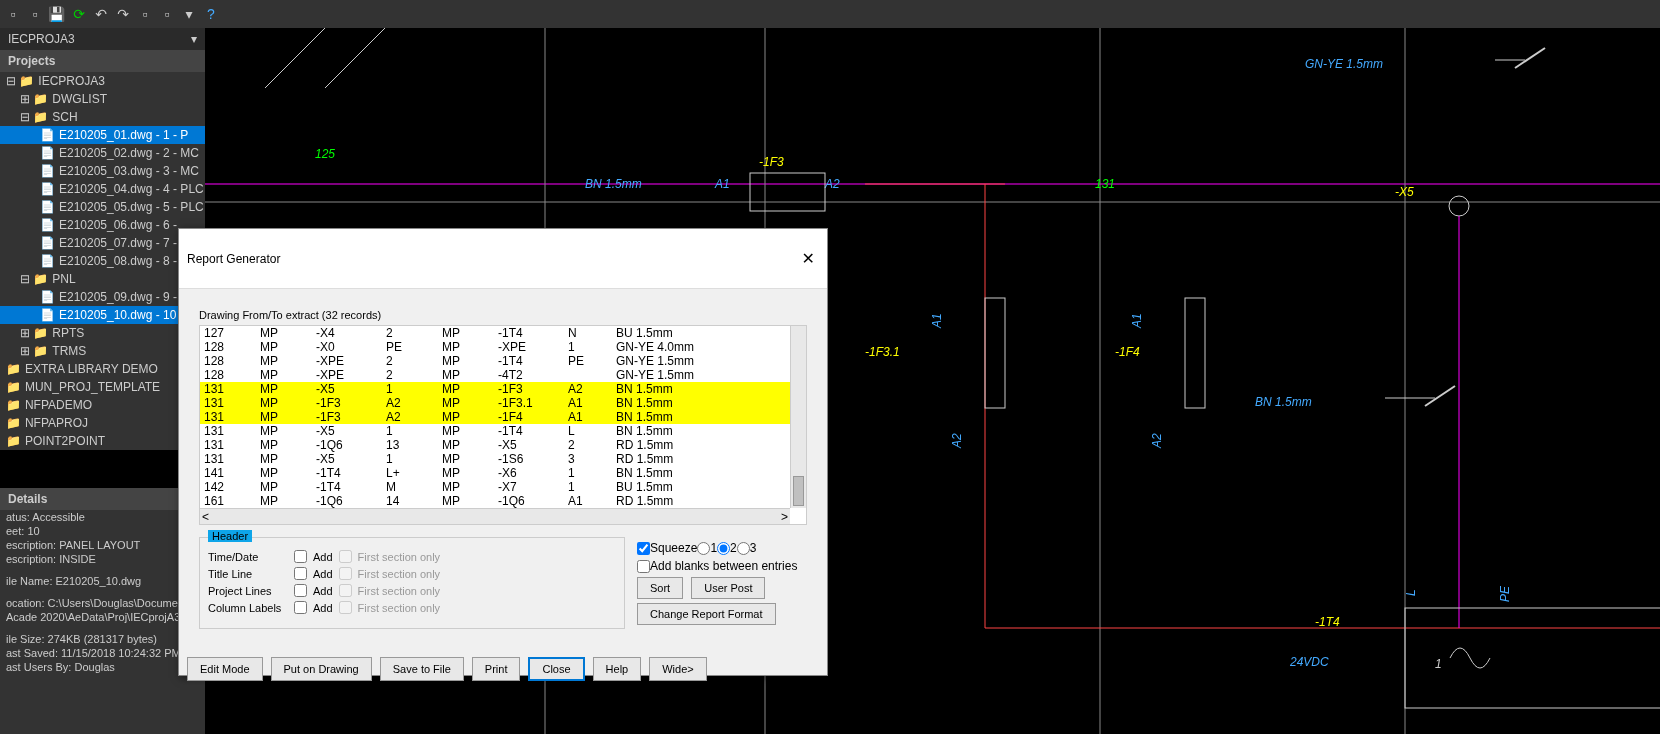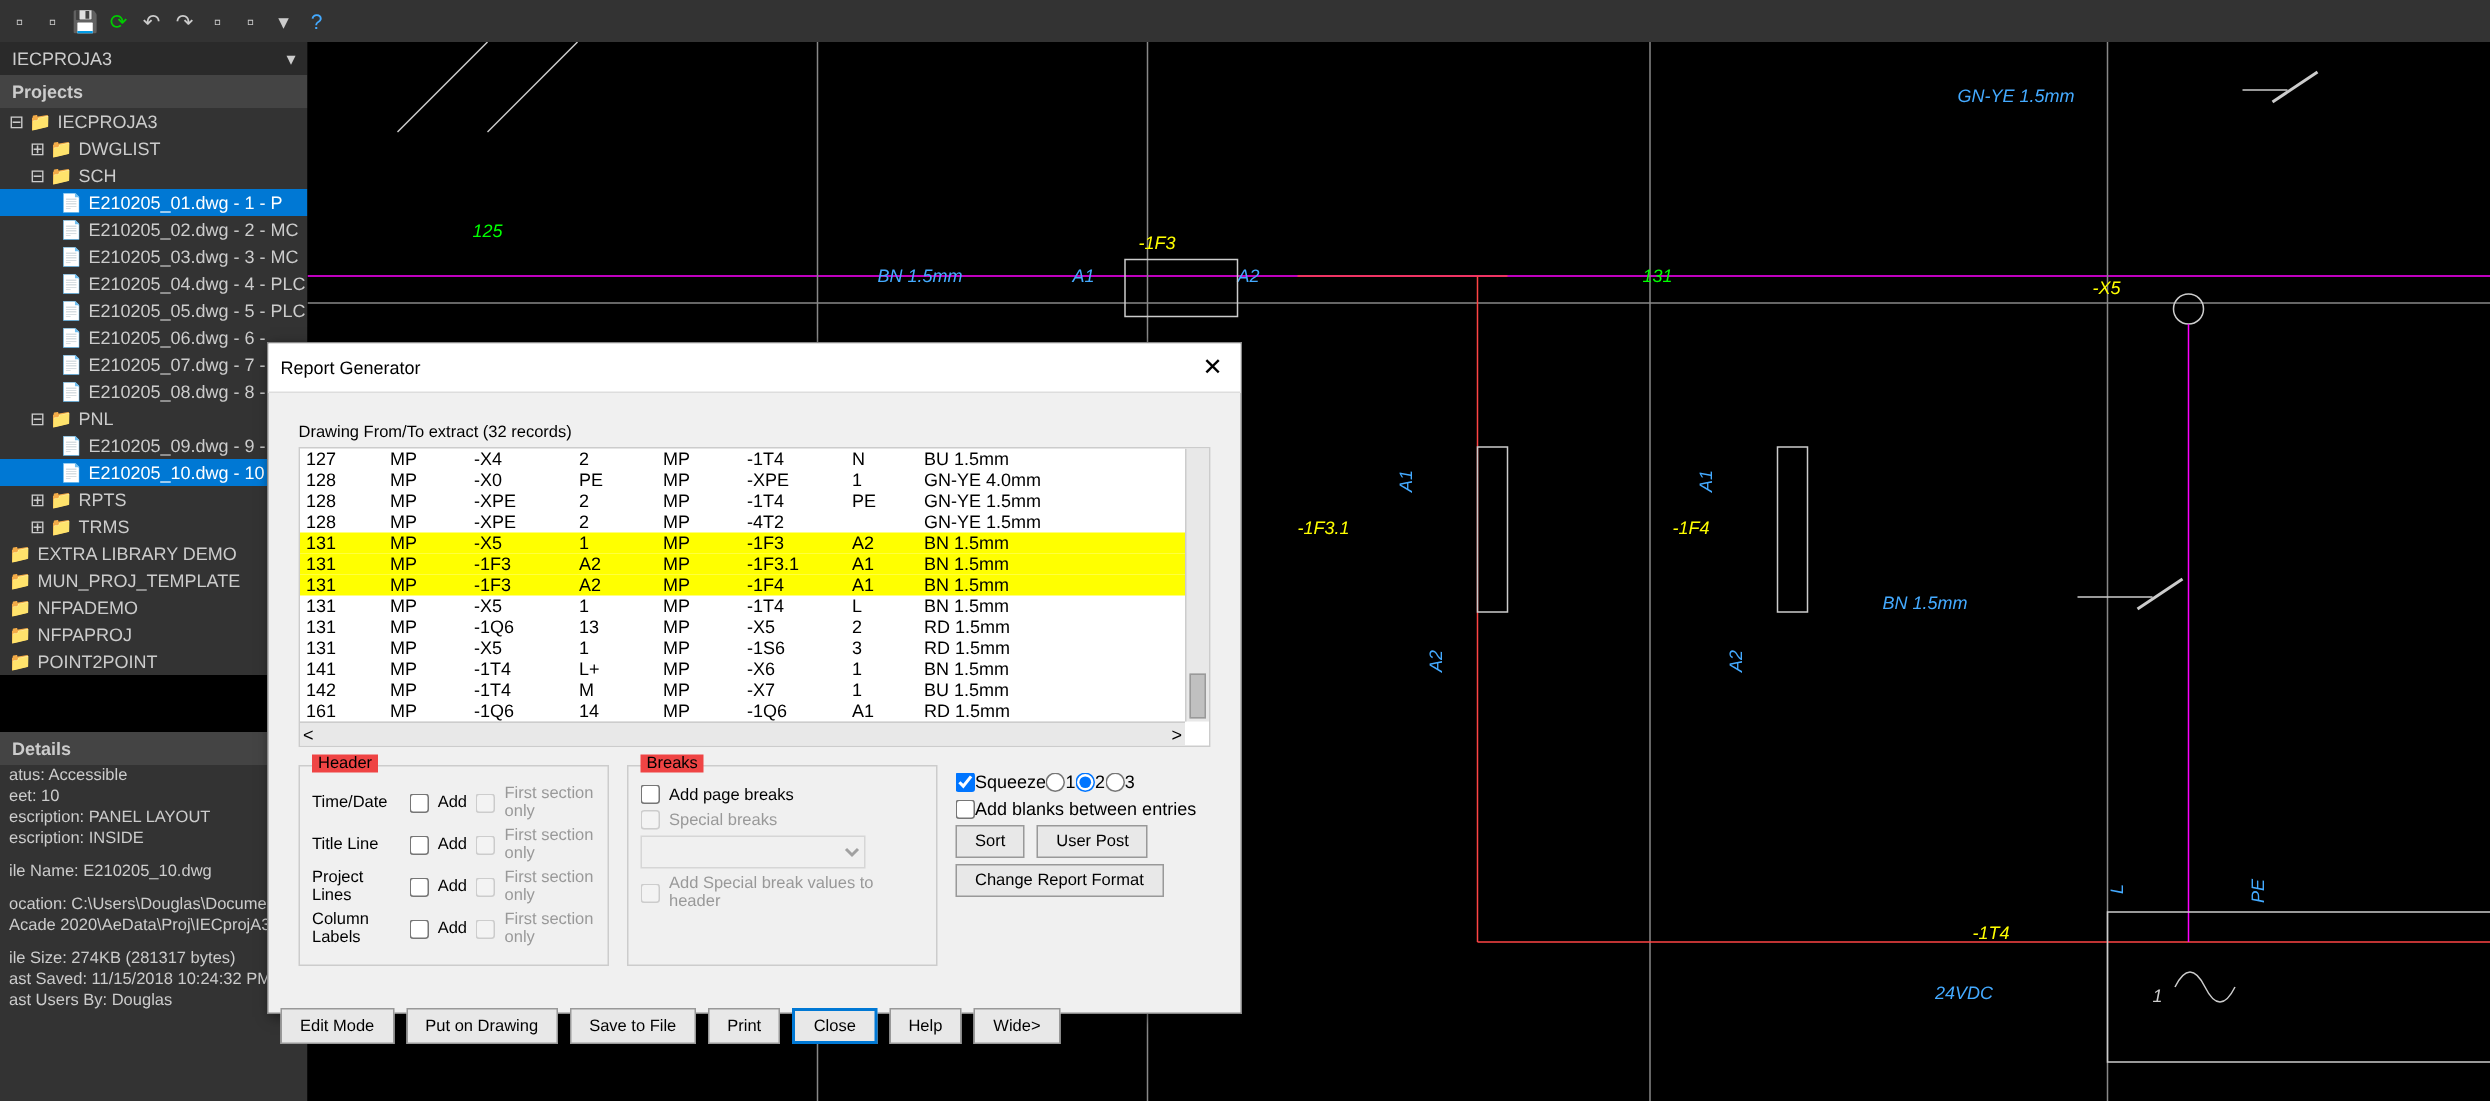--- a/index.html
+++ b/index.html
@@ -10,35 +10,35 @@
 .panel-title{background:#444;color:#ccc;padding:4px 8px;font-weight:bold}
 .tree{background:#333;color:#ccc;width:205px;overflow:hidden}
 .tree-item{padding:2px 4px;display:flex;align-items:center;gap:4px;white-space:nowrap}
 .tree-item.sel{background:#0078d4;color:#fff}
 .details{background:#333;color:#ccc;width:205px}
 .details-row{padding:1px 6px;font-size:11px;white-space:nowrap}
 .side-tab{position:absolute;left:207px;writing-mode:vertical-rl;background:#444;color:#ccc;padding:8px 2px;font-size:11px}
 .canvas{position:absolute;left:205px;right:0;top:28px;bottom:0;background:#000}
 .canvas text,.canvas .txt{font-family:'ISOCPEUR','Segoe UI',sans-serif;font-style:italic}
 .dialog{position:absolute;left:178px;top:228px;width:650px;height:448px;background:#f0f0f0;border:1px solid #888;box-shadow:2px 2px 8px rgba(0,0,0,.5)}
-.dialog-title{background:#fff;padding:6px 8px;display:flex;justify-content:space-between;align-items:center;border-bottom:1px solid #ddd}
+.dialog-title{background:#fff;padding:20px 8px;display:flex;justify-content:space-between;align-items:center;border-bottom:1px solid #ddd}
 .dialog-close{cursor:pointer;font-size:16px;padding:0 4px}
 .dialog-body{padding:20px}
 .grid{font-family:Consolas,monospace;font-size:12px;background:#fff;border:1px solid #ccc;height:200px;overflow:auto;position:relative}
 .grid-header{font-weight:bold;display:flex;padding:2px 4px}
 .grid-row{display:flex;padding:0 4px}
 .grid-row.hl{background:#ffff00}
 .grid-row span,.grid-header span{white-space:pre}
 .c0{width:56px}.c1{width:56px}.c2{width:70px}.c3{width:56px}.c4{width:56px}.c5{width:70px}.c6{width:48px}.c7{flex:1}
 .grid-scroll{position:absolute;right:0;top:0;bottom:16px;width:16px;background:#e8e8e8;border-left:1px solid #ccc}
 .grid-scroll-thumb{position:absolute;left:2px;right:2px;top:150px;height:30px;background:#c0c0c0;border:1px solid #999}
 .grid-hscroll{position:absolute;left:0;right:16px;bottom:0;height:16px;background:#e8e8e8;display:flex;justify-content:space-between;align-items:center;padding:0 2px;border-top:1px solid #ccc}
 .options{display:flex;gap:12px;margin-top:12px}
 .fieldset{border:1px solid #ccc;padding:8px;flex:1;position:relative}
-.fieldset-label{position:absolute;top:-8px;left:8px;background:#ef4444;padding:0 4px;font-size:11px}
+.fieldset-label{position:absolute;top:-8px;left:8px;background:#0ea5e9;padding:0 4px;font-size:11px}
 .opt-row{display:flex;align-items:center;gap:6px;margin:4px 0}
 .opt-row label{font-size:11px}
 .chk{width:13px;height:13px}
 .btn{background:#e8e8e8;border:1px solid #999;padding:4px 12px;font-size:11px;cursor:pointer}
 .btn.primary{border:2px solid #0078d4}
 .bottom-btns{display:flex;justify-content:flex-start;padding:8px;gap:8px}
 .right-opts{width:170px}
 .right-opts .row{display:flex;align-items:center;gap:0;font-size:11px;margin:4px 0}
 .vtxt{writing-mode:vertical-rl;transform:rotate(180deg)}
 select.dis{width:150px;background:#f0f0f0;border:1px solid #ccc;padding:2px}
@@ -393,36 +393,20 @@
             <label style="color:#999">First section only</label>
           </div>
         <div class="opt-row">
             <label style="width:80px">Column Labels</label>
             <input type="checkbox" class="chk" style="">
             <label>Add</label>
             <input type="checkbox" class="chk" disabled="" style="">
             <label style="color:#999">First section only</label>
           </div>
       </div>
-      <div class="fieldset">
-        <div class="fieldset-label">Breaks</div>
-        <div class="opt-row">
-            <input type="checkbox" class="chk" style="">
-            <label>Add page breaks</label>
-          </div>
-        <div class="opt-row">
-            <input type="checkbox" class="chk" disabled="" style="">
-            <label style="color:#999">Special breaks</label>
-          </div>
-        <select class="dis" disabled=""></select>
-        <div class="opt-row">
-            <input type="checkbox" class="chk" disabled="" style="">
-            <label style="color:#999">Add Special break values to header</label>
-          </div>
-      </div>
       <div class="right-opts">
         <div class="row">
             <input type="checkbox" class="chk" checked="" style="">
             <label>Squeeze</label>
           <input type="radio" name="sq" style="">
             <label>1</label>
           <input type="radio" name="sq" checked="" style="">
             <label>2</label>
           <input type="radio" name="sq" style="">
             <label>3</label>

